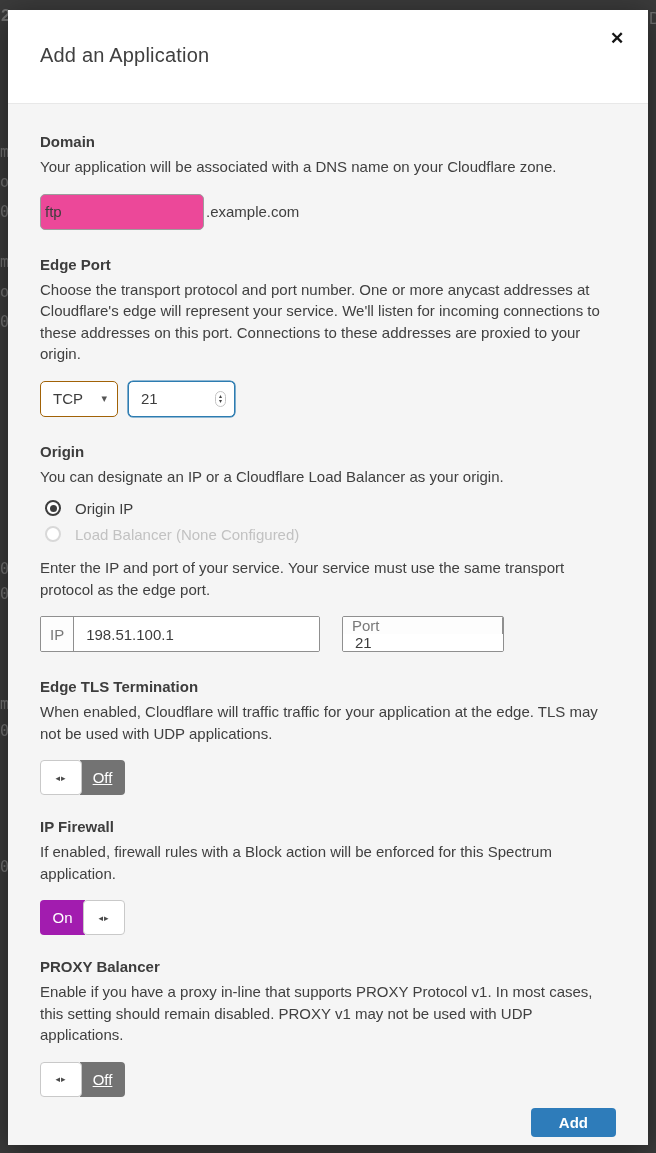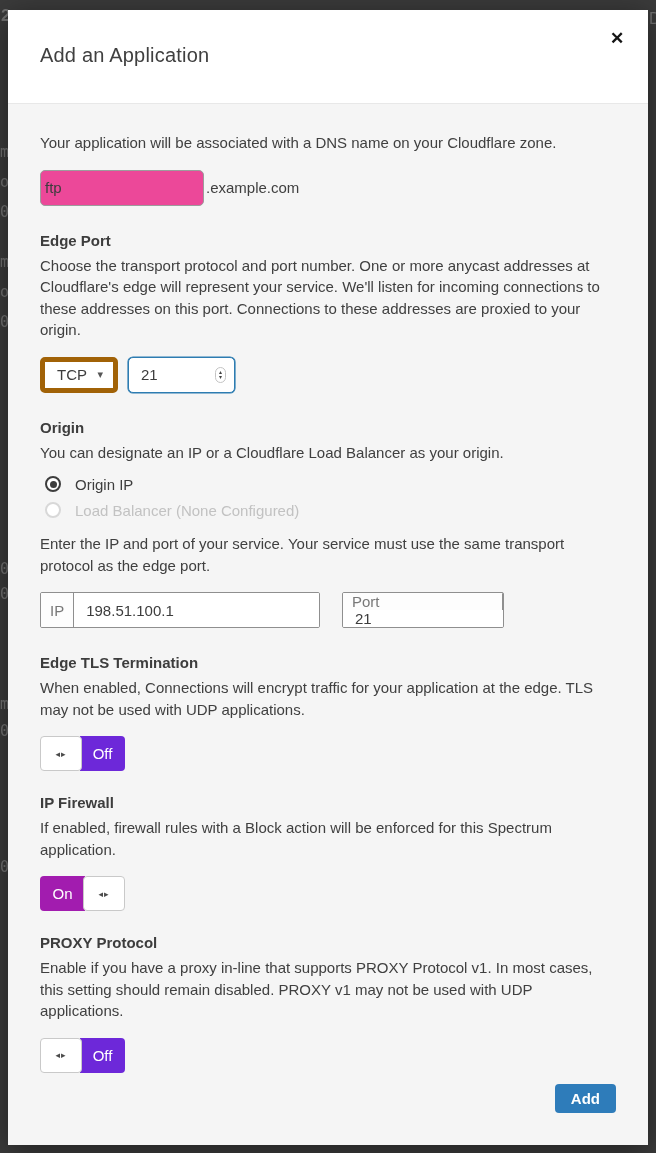--- a/index.html
+++ b/index.html
@@ -45,21 +45,21 @@
     height:36px; border:1px solid #9c9c9c; border-radius:5px; background:#ec4899;
     font-family:inherit; font-size:15px; color:#3d3d3d; padding:0 4px; outline:none;
   }
   .domain-row { display:flex; align-items:center; }
   .domain-input { width:164px; }
   .domain-suffix { font-size:15px; color:#404040; margin-left:2px; }
 
   
   .port-row { display:flex; align-items:center; gap:10px; }
   .select-box {
-    width:78px; height:36px; border:5px solid #a16207; border-radius:5px; background:#fff;
+    width:78px; height:36px; border:1px solid #a16207; border-radius:5px; background:#fff;
     display:flex; align-items:center; justify-content:space-between; padding:0 10px 0 12px;
     font-size:15px; color:#3d3d3d; cursor:pointer;
   }
   .caret { font-size:11px; color:#555; }
   .num-wrap {
     width:107px; height:36px; border:1px solid #2d7cb1; box-shadow:0 0 0 .6px #2d7cb1;
     border-radius:5px; background:#fff; display:flex; align-items:center; padding:0 8px 0 12px;
   }
   .num-wrap input { border:none; outline:none; flex:1; width:50px; font-family:inherit; font-size:15px; color:#3d3d3d; background:transparent; }
   .stepper {
@@ -104,26 +104,26 @@
   .toggle { display:flex; width:85px; height:35px; border-radius:4px; cursor:pointer; }
   .knob {
     width:42px; background:#fff; border:1px solid #c9c9c9; border-radius:4px;
     display:flex; align-items:center; justify-content:center; z-index:1;
   }
   .knob .arrows { font-size:9px; color:#4a4a4a; letter-spacing:1px; }
   .state {
     flex:1; display:flex; align-items:center; justify-content:center;
     color:#fff; font-size:15px;
   }
-  .toggle.off .state { background:#6d28d9; border-radius:0 4px 4px 0; margin-left:-2px; }
+  .toggle.off .state { background:#737373; border-radius:0 4px 4px 0; margin-left:-2px;text-decoration:underline; }
   .toggle.on  .state { background:#a21caf; border-radius:4px 0 0 4px; margin-right:-2px; }
 
   .footer-row { display:flex; justify-content:flex-end; margin-top:11px; }
   .add-btn {
-    min-width:60px; height:29px; padding:0 16px; background:#2e7cba; color:#fff;
+    min-width:60px; height:29px; padding:0 28px; background:#2e7cba; color:#fff;
     border:none; border-radius:4px; font-family:inherit; font-size:15px; font-weight:600;
     cursor:pointer;
   }
 </style>
 </head>
 <body>
 
 <span class="frag f-top">2</span>
 <span class="frag f1">m</span>
 <span class="frag f2">o</span>
@@ -141,20 +141,21 @@
 <div class="modal">
 
   <div class="modal-header">
     <div class="modal-title">Add an Application</div>
     <button class="close-btn">✕</button>
   </div>
 
   <div class="modal-body">
 
     <div class="section">
+      <div class="group-label">Domain</div>
       <div class="desc">Your application will be associated with a DNS name on your Cloudflare zone.</div>
       <div class="domain-row">
         <input class="ti domain-input" type="text" value="ftp" style="">
         <span class="domain-suffix">.example.com</span>
       </div>
     </div>
 
     <div class="section">
       <div class="group-label">Edge Port</div>
       <div class="desc">Choose the transport protocol and port number. One or more anycast addresses at Cloudflare's edge will represent your service. We'll listen for incoming connections to these addresses on this port. Connections to these addresses are proxied to your origin.</div>
@@ -195,42 +196,42 @@
         </div>
         <div class="pref-group port">
           <span class="prefix">Port</span>
           <input type="text" value="21" style="">
         </div>
       </div>
     </div>
 
     <div class="section" style="margin-bottom:22px;">
       <div class="group-label">Edge TLS Termination</div>
-      <div class="desc">When enabled, Connections will encrypt traffic for your application at the edge. TLS may not be used with UDP applications.</div>
+      <div class="desc">When enabled, Cloudflare will traffic traffic for your application at the edge. TLS may not be used with UDP applications.</div>
       <div class="toggle off">
         <span class="knob">
             <span class="arrows">◂▸</span>
           </span>
         <span class="state">Off</span>
       </div>
     </div>
 
     <div class="section" style="margin-bottom:22px;">
       <div class="group-label">IP Firewall</div>
       <div class="desc">If enabled, firewall rules with a Block action will be enforced for this Spectrum application.</div>
       <div class="toggle on">
         <span class="state">On</span>
         <span class="knob">
             <span class="arrows">◂▸</span>
           </span>
       </div>
     </div>
 
     <div class="section" style="margin-bottom:0;">
-      <div class="group-label">PROXY Protocol</div>
+      <div class="group-label">PROXY Balancer</div>
       <div class="desc">Enable if you have a proxy in-line that supports PROXY Protocol v1. In most cases, this setting should remain disabled. PROXY v1 may not be used with UDP applications.</div>
       <div class="toggle off">
         <span class="knob">
             <span class="arrows">◂▸</span>
           </span>
         <span class="state">Off</span>
       </div>
     </div>
 
     <div class="footer-row">

